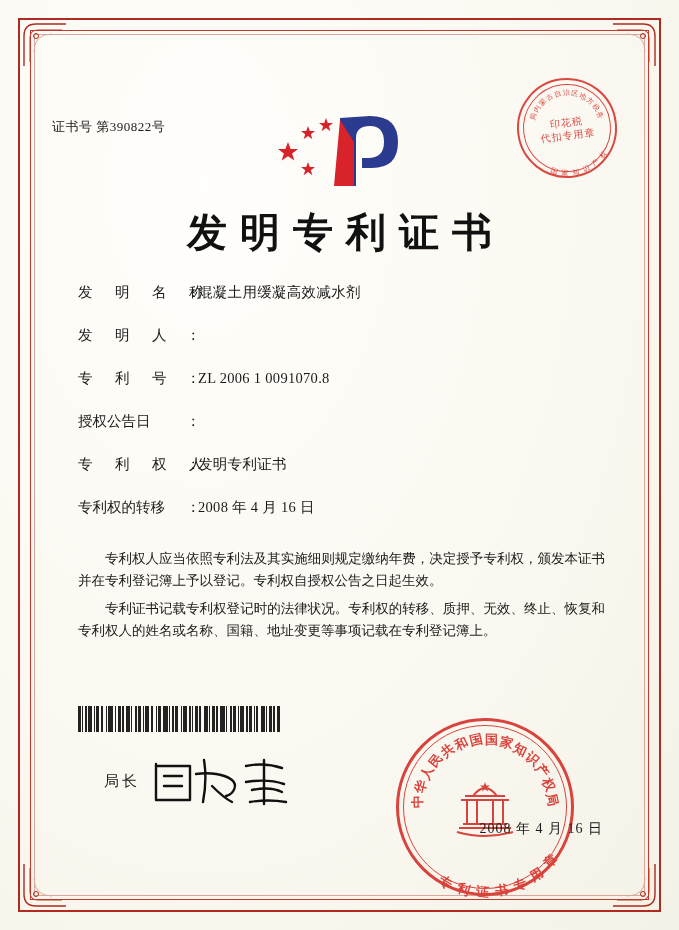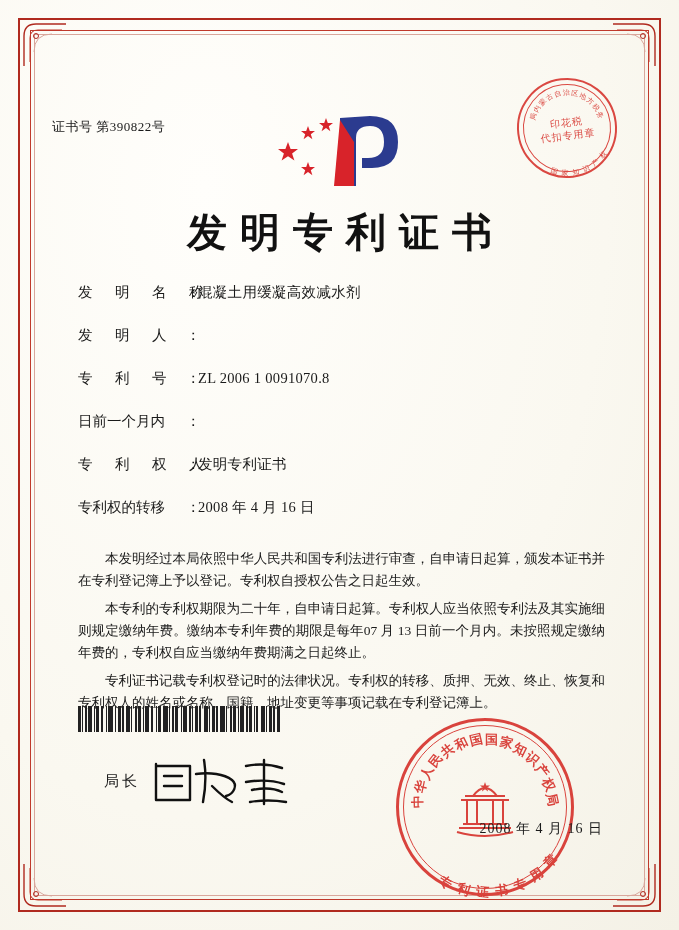--- a/index.html
+++ b/index.html
@@ -377,38 +377,37 @@
     <div class="field">
       <div class="label">发　明　人</div>
       <div class="colon">：</div>
     </div>
     <div class="field">
       <div class="label">专　利　号</div>
       <div class="colon">：</div>
       <div class="value">ZL 2006 1 0091070.8</div>
     </div>
     <div class="field wide">
-      <div class="label">日前一个月内</div>
+      <div class="label">授权公告日</div>
       <div class="colon">：</div>
     </div>
     <div class="field">
       <div class="label">专　利　权　人</div>
       <div class="colon">：</div>
       <div class="value">发明专利证书</div>
     </div>
     <div class="field wide">
       <div class="label">专利权的转移</div>
       <div class="colon">：</div>
       <div class="value">2008 年 4 月 16 日</div>
     </div>
   </div>
 
   <div class="body-text">
-    <p>本发明经过本局依照中华人民共和国专利法进行审查，自申请日起算，颁发本证书并在专利登记簿上予以登记。专利权自授权公告之日起生效。</p>
-    <p>本专利的专利权期限为二十年，自申请日起算。专利权人应当依照专利法及其实施细则规定缴纳年费。缴纳本专利年费的期限是每年07 月 13 日前一个月内。未按照规定缴纳年费的，专利权自应当缴纳年费期满之日起终止。</p>
+    <p>专利权人应当依照专利法及其实施细则规定缴纳年费，决定授予专利权，颁发本证书并在专利登记簿上予以登记。专利权自授权公告之日起生效。</p>
     <p>专利证书记载专利权登记时的法律状况。专利权的转移、质押、无效、终止、恢复和专利权人的姓名或名称、国籍、地址变更等事项记载在专利登记簿上。</p>
   </div>
 
   <div class="barcode">
     <i style="width:3px"></i>
       <i style="width:1px;background:transparent"></i>
     <i style="width:1px"></i>
       <i style="width:2px;background:transparent"></i>
     <i style="width:2px"></i>
       <i style="width:1px;background:transparent"></i>

